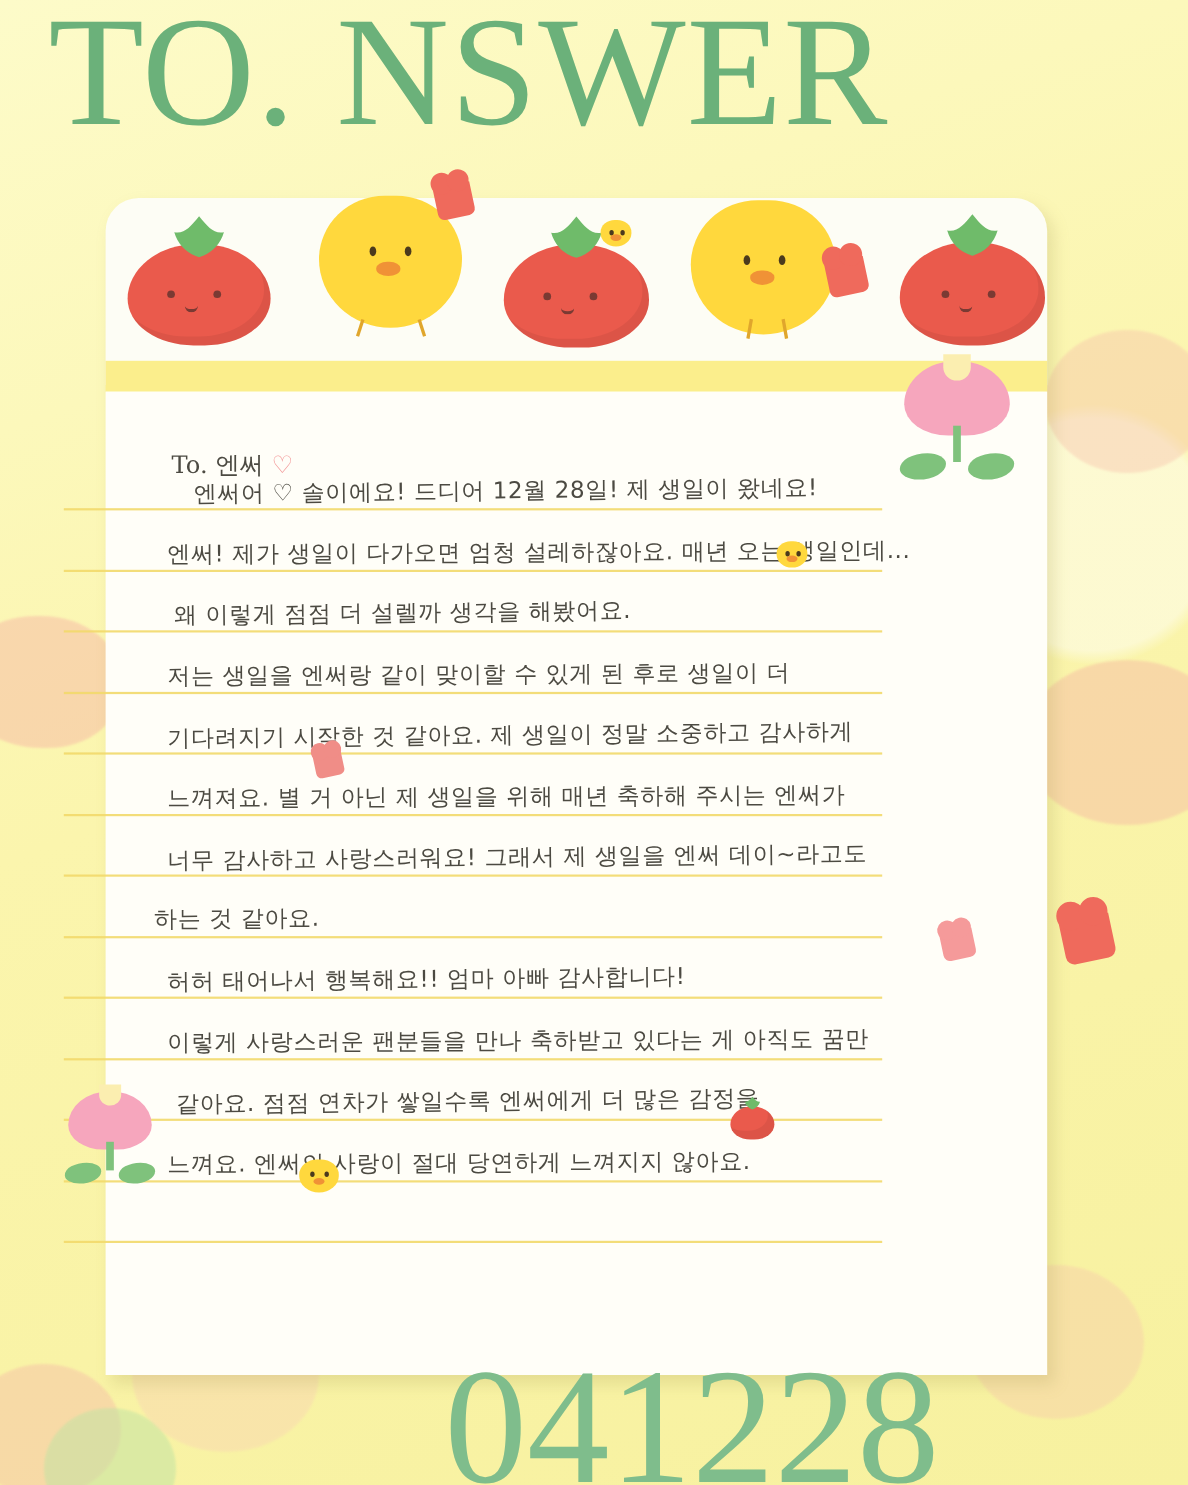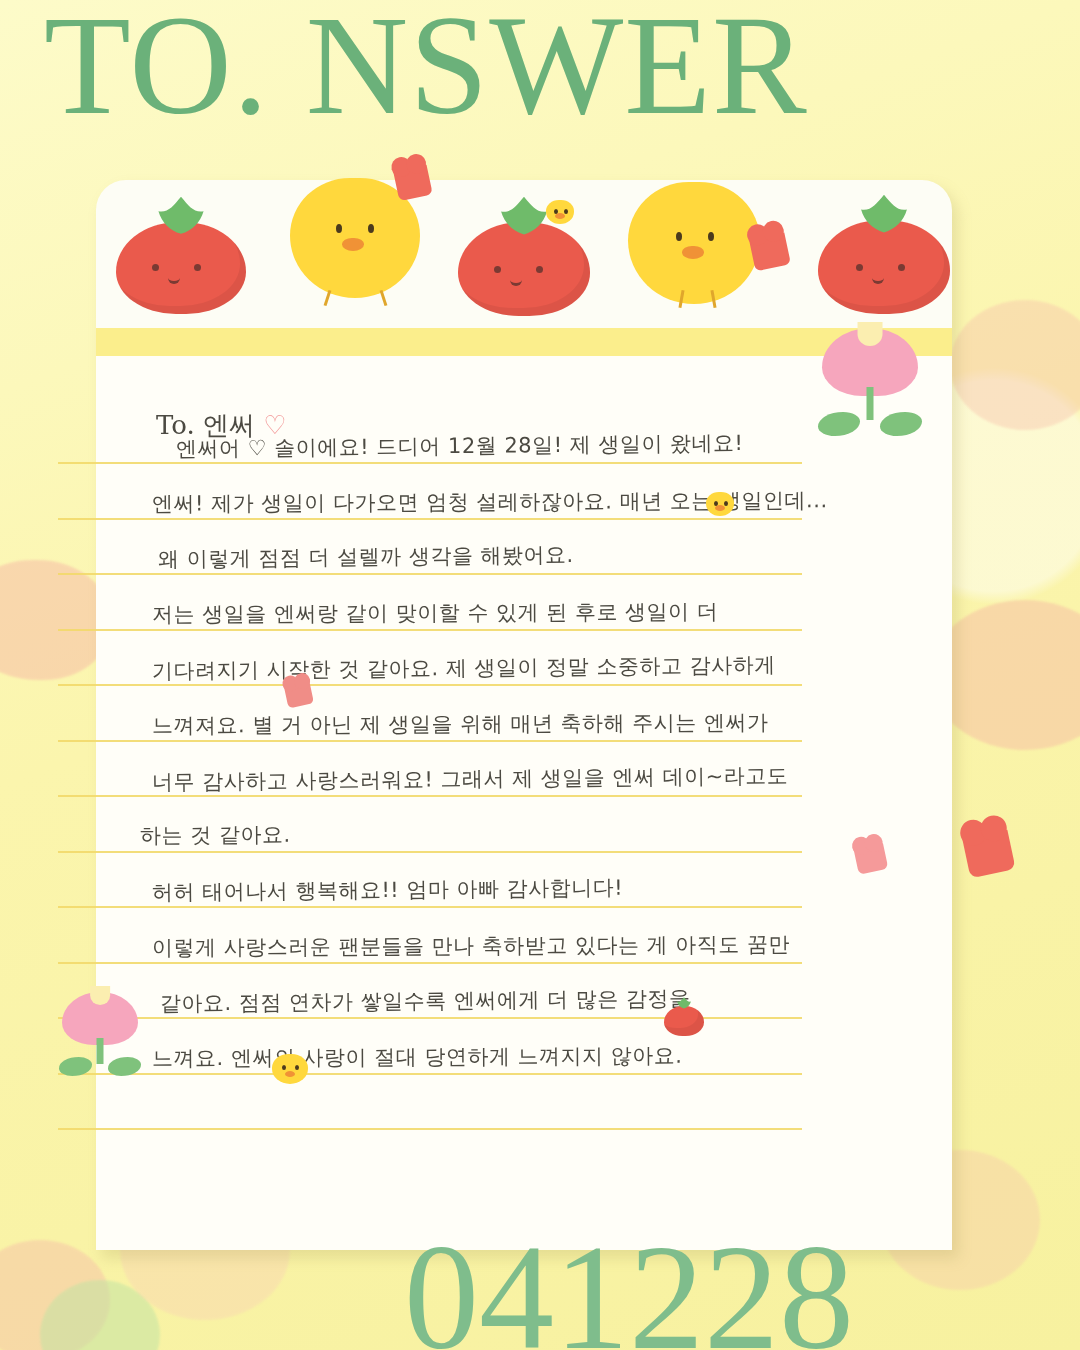--- a/index.html
+++ b/index.html
@@ -130,21 +130,21 @@
     font-size: 21px;
     white-space: nowrap;
     letter-spacing: .5px;
     transform: rotate(-0.5deg);
   }
   .hand-to {
     position: absolute;
     left: 156px;
     top: 408px;
     font-family: "DejaVu Serif", serif;
-    font-size: 26px;
+    font-size: 22px;
     color: #4c4a42;
   }
   .hand-to .heart-mini { color: #f39a9a; }
 
   
   .sticker { position: absolute; }
 
   
   .tomato .body {
     width: 100%; height: 78%;

